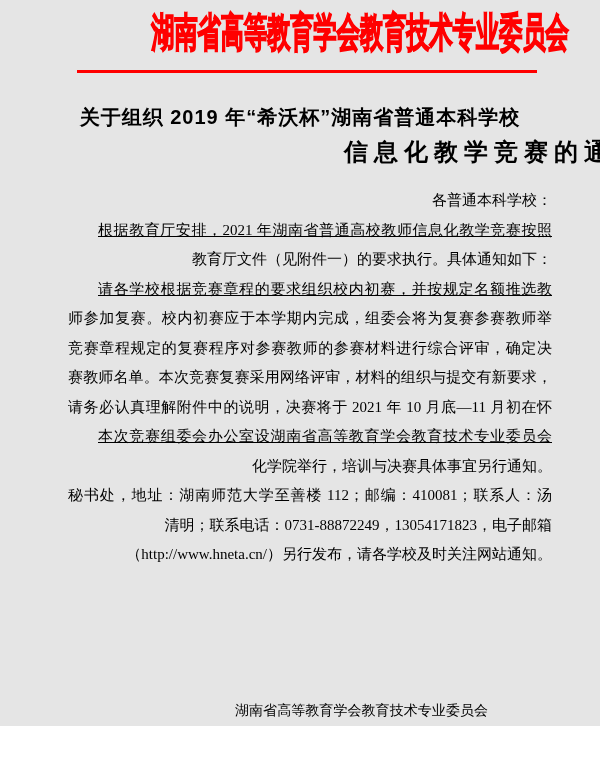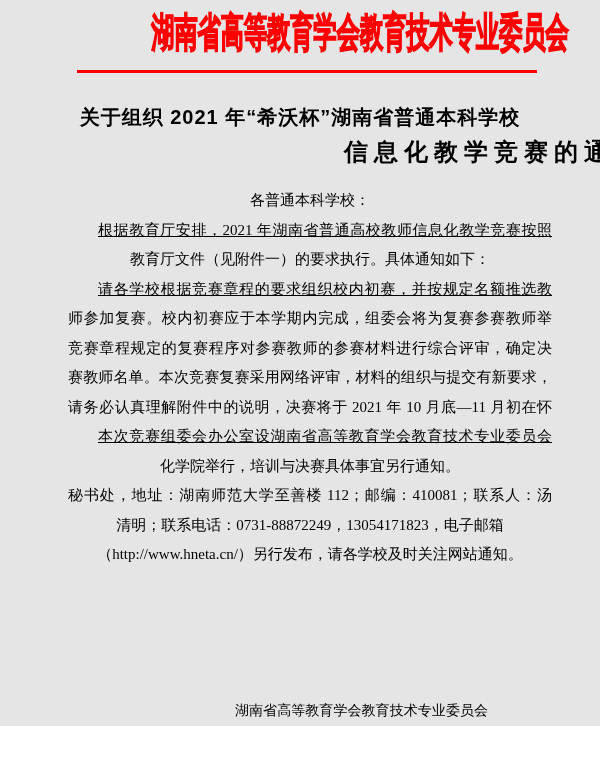--- a/index.html
+++ b/index.html
@@ -76,21 +76,21 @@
     position: absolute;
     top: 186px;
     left: 68px;
     width: 484px;
   }
   .body-line {
     height: 29.5px;
     line-height: 29.5px;
     font-size: 15px;
     white-space: nowrap;
-    text-align: center;
+    text-align: right;
   }
   .body-line.indent {
     padding-left: 30px;
     text-decoration: underline;
   }
   .body-line.justify {
     white-space: normal;
     text-align: justify;
     text-align-last: justify;
     text-justify: inter-character;
@@ -128,21 +128,21 @@
 <body>
 
 <div class="page">
 
   <div class="letterhead">
     <span class="org">湖南省高等教育学会教育技术专业委员会</span>
   </div>
 
   <div class="red-rule"></div>
 
-  <div class="doc-title-1">关于组织 2021 年“希沃杯”湖南省普通本科学校</div>
+  <div class="doc-title-1">关于组织 2019 年“希沃杯”湖南省普通本科学校</div>
 
   <div class="doc-title-2">信息化教学竞赛的通知</div>
 
   <div class="body-block">
       <div class="body-line">各普通本科学校：</div>
       <div class="body-line indent justify">根据教育厅安排，2021 年湖南省普通高校教师信息化教学竞赛按照</div>
       <div class="body-line">教育厅文件（见附件一）的要求执行。具体通知如下：</div>
       <div class="body-line indent justify">请各学校根据竞赛章程的要求组织校内初赛，并按规定名额推选教</div>
       <div class="body-line justify">师参加复赛。校内初赛应于本学期内完成，组委会将为复赛参赛教师举</div>
       <div class="body-line justify">竞赛章程规定的复赛程序对参赛教师的参赛材料进行综合评审，确定决</div>

